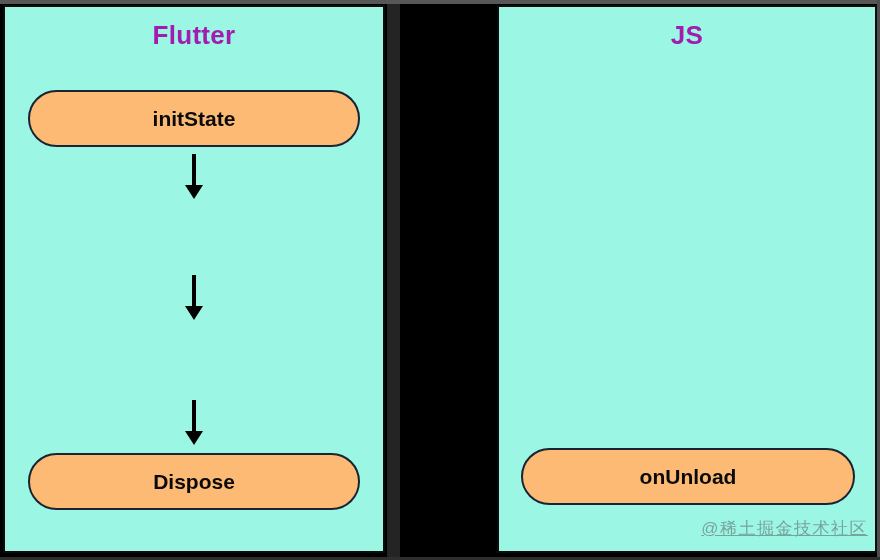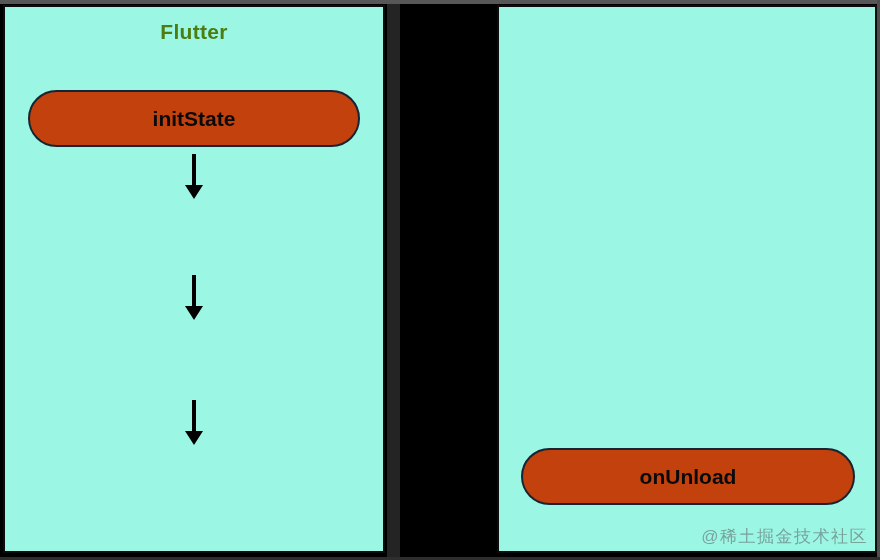--- a/index.html
+++ b/index.html
@@ -20,28 +20,28 @@
     background: #9cf6e4;
     border: 2px solid #0c0c0c;
     box-sizing: border-box;
   }
   .panel-left  { left: 3px;   width: 382px; }
   .panel-right { left: 497px; width: 380px; }
 
   .panel-title {
     position: absolute; top: 13px; left: 0; width: 100%;
     text-align: center;
-    font-size: 21px; font-weight: 700; color: #4d7c0f;
+    font-size: 26px; font-weight: 700; color: #a21caf;
     letter-spacing: 0.3px;
   }
 
   .node {
     position: absolute;
     height: 57px;
-    background: #c2410c;
+    background: #fdba74;
     border: 2px solid #182433;
     border-radius: 29px;
     box-sizing: border-box;
     display: flex; align-items: center; justify-content: center;
     font-size: 21px; font-weight: 600; color: #0a0a0a;
   }
   .panel-left  .node { left: 23px; width: 332px; }
   .panel-right .node { left: 22px; width: 334px; }
 
   .n0 { top: 83px;  }
@@ -62,24 +62,25 @@
   .a2 { top: 393px; }
   .arrow .stem { width: 4px; height: 31px; background: #000000; }
   .arrow .head {
     width: 0; height: 0;
     border-left: 9px solid transparent;
     border-right: 9px solid transparent;
     border-top: 14px solid #000000;
   }
 
   .watermark {
-    position: absolute; right: 12px; bottom: 12px;
+    position: absolute; right: 12px; bottom: 20px;
     font-size: 17px; letter-spacing: 1.5px;
     color: #6f8f8a; opacity: 0.8;
     z-index: 6;
+    text-decoration: underline;
   }
 </style>
 </head>
 <body>
 
 <div class="edge-top"></div>
 <div class="edge-right"></div>
 <div class="edge-bottom"></div>
 <div class="gap-shade"></div>
 
@@ -98,21 +99,23 @@
     <div class="stem"></div>
     <div class="head"></div>
   </div>
 
 
   <div class="arrow a2">
     <div class="stem"></div>
     <div class="head"></div>
   </div>
 
+  <div class="node n3">Dispose</div>
 </div>
 
 <div class="panel panel-right">
+  <div class="panel-title">JS</div>
 
 
   <div class="node m1">onUnload</div>
 </div>
 
 <div class="watermark">@稀土掘金技术社区</div>
 
 </body></html>

